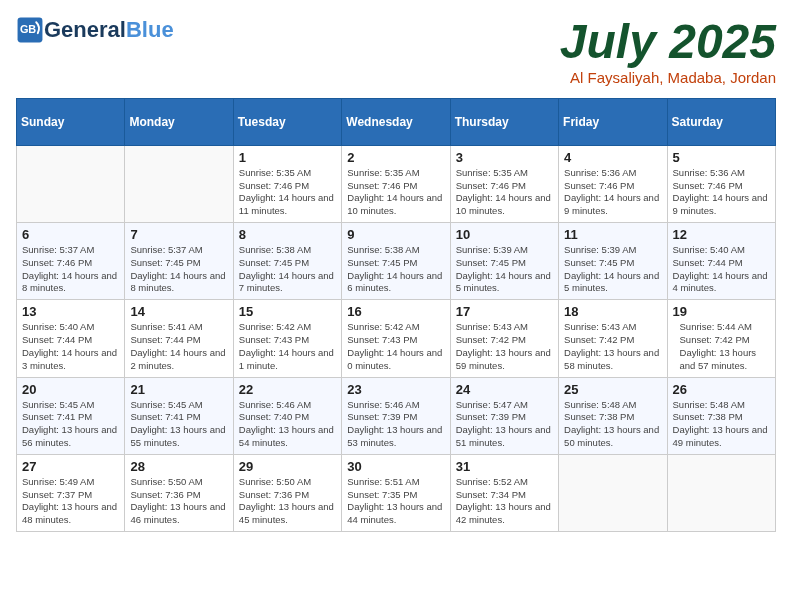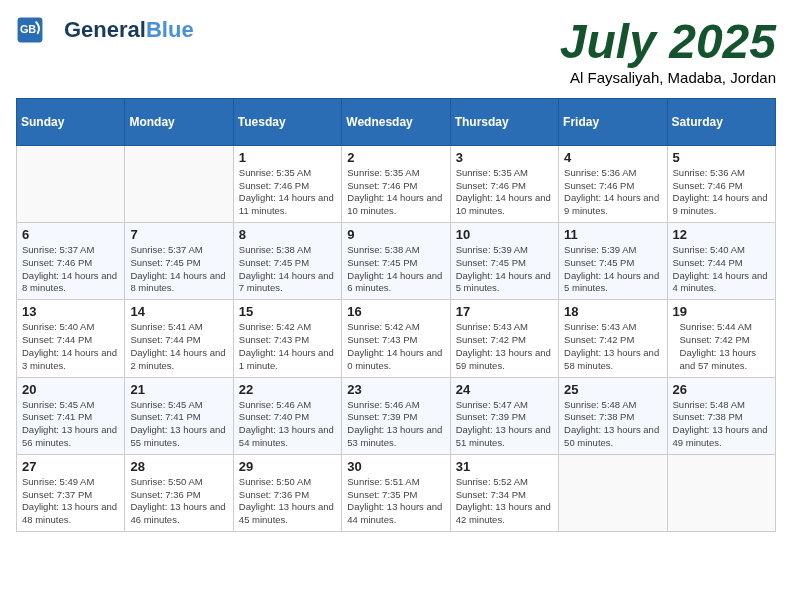--- a/index.html
+++ b/index.html
@@ -12,21 +12,21 @@
     }
     .header {
       display: flex;
       justify-content: space-between;
       align-items: flex-start;
       margin-bottom: 12px;
     }
     .logo {
       display: flex;
       align-items: center;
-      gap: 20px;
+      gap: 0;
     }
     .logo-text {
       font-size: 22px;
       font-weight: bold;
       color: #1a3a5c;
       line-height: 1.1;
     }
     .logo-text span {
       color: #4a90d9;
     }
@@ -39,21 +39,21 @@
     }
     .month-title {
       font-size: 48px;
       font-weight: bold;
       color: #14532d;
       line-height: 1.1;
       font-style: italic;
     }
     .location {
       font-size: 15px;
-      color: #000000;
+      color: #c2410c;
     }
     table {
       width: 100%;
       border-collapse: collapse;
     }
     thead tr th {
       background: #2a6db5;
       color: #fff;
       font-size: 12px;
       font-weight: bold;

